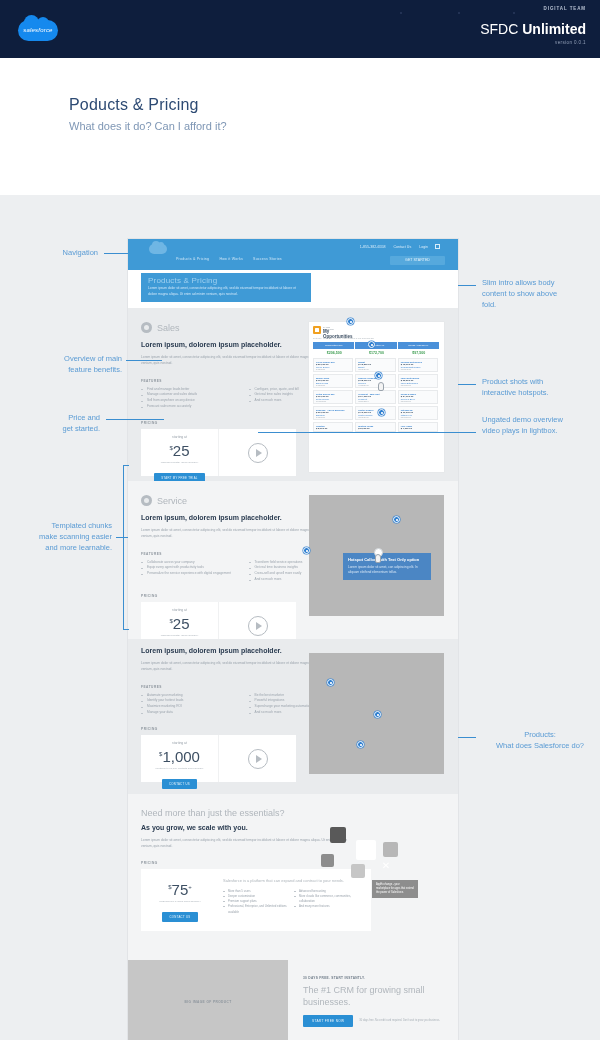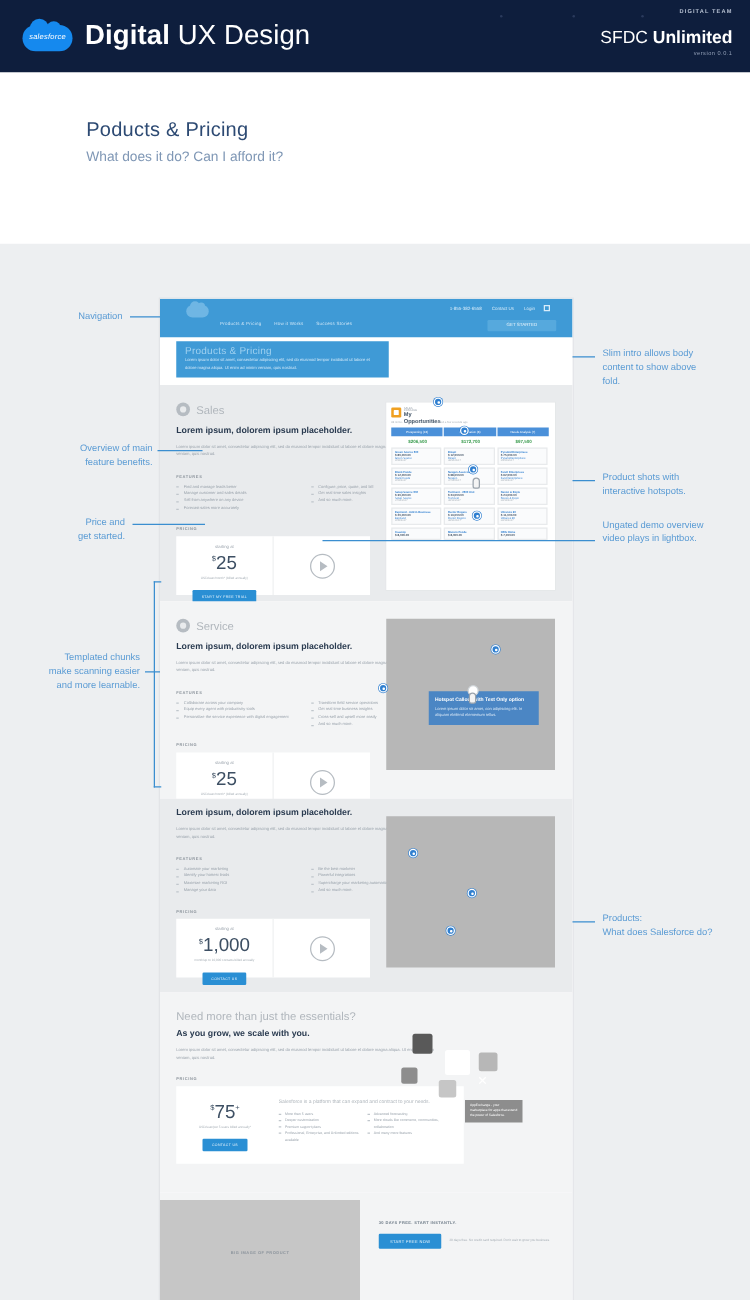--- a/index.html
+++ b/index.html
@@ -285,21 +285,20 @@
   }
 </style>
 </head>
 <body>
 
 <div class="topbar">
   <div class="tb-logo">
     <div class="cloud"></div>
     <div class="lw">salesforce</div>
   </div>
-  <div class="tb-title"><b>Digital</b><span> UX Design</span></div>
   <div class="tb-dots">
     <i style="left:400px;"></i>
       <i style="left:458px;"></i>
       <i style="left:513px;"></i>
   </div>
   <div class="tb-team">DIGITAL TEAM</div>
   <div class="tb-brand"><span>SFDC </span><b>Unlimited</b></div>
   <div class="tb-ver">version 0.0.1</div>
 </div>
 
@@ -621,20 +620,21 @@
     <div class="appicon" style="left:252px;top:66px;width:12px;height:12px;background:#f3f4f5;color:#ffffff;font-size:10px;text-align:center;line-height:12px;">✕</div>
     <div class="appnote" style="left:244px;top:86px;">
       <p>AppExchange - your marketplace for apps that extend the power of Salesforce.</p>
     </div>
   </div>
 
   <div class="fcta" style="top:715px;height:86px;">
     <div class="bigimg">BIG IMAGE OF PRODUCT</div>
     <div class="right">
       <div class="eyebrow">30 DAYS FREE. START INSTANTLY.</div>
+      <h3>The #1 CRM for growing small businesses.</h3>
       <div class="row">
         <div class="btn">START FREE NOW</div>
         <div class="note">30 days free. No credit card required.
 Don't wait to grow you business.</div>
       </div>
     </div>
   </div>
 </div>
 
 <div class="ann r" style="left:20px;top:248px;width:78px;">Navigation</div>
@@ -661,14 +661,14 @@
 
 <div class="ann-line" style="left:458px;top:384px;width:18px;"></div>
 <div class="ann" style="left:482px;top:377px;width:114px;white-space:pre-line;">Product shots with
 interactive hotspots.</div>
 
 <div class="ann-line" style="left:258px;top:432px;width:218px;"></div>
 <div class="ann" style="left:482px;top:415px;width:116px;white-space:pre-line;">Ungated demo overview
 video plays in lightbox.</div>
 
 <div class="ann-line" style="left:458px;top:737px;width:18px;"></div>
-<div class="ann" style="left:482px;top:730px;width:116px;white-space:pre-line;">Products:
+<div class="ann" style="left:482px;top:730px;width:116px;white-space:pre-line;text-align:center;">Products:
 What does Salesforce do?</div>
 
 </body></html>

